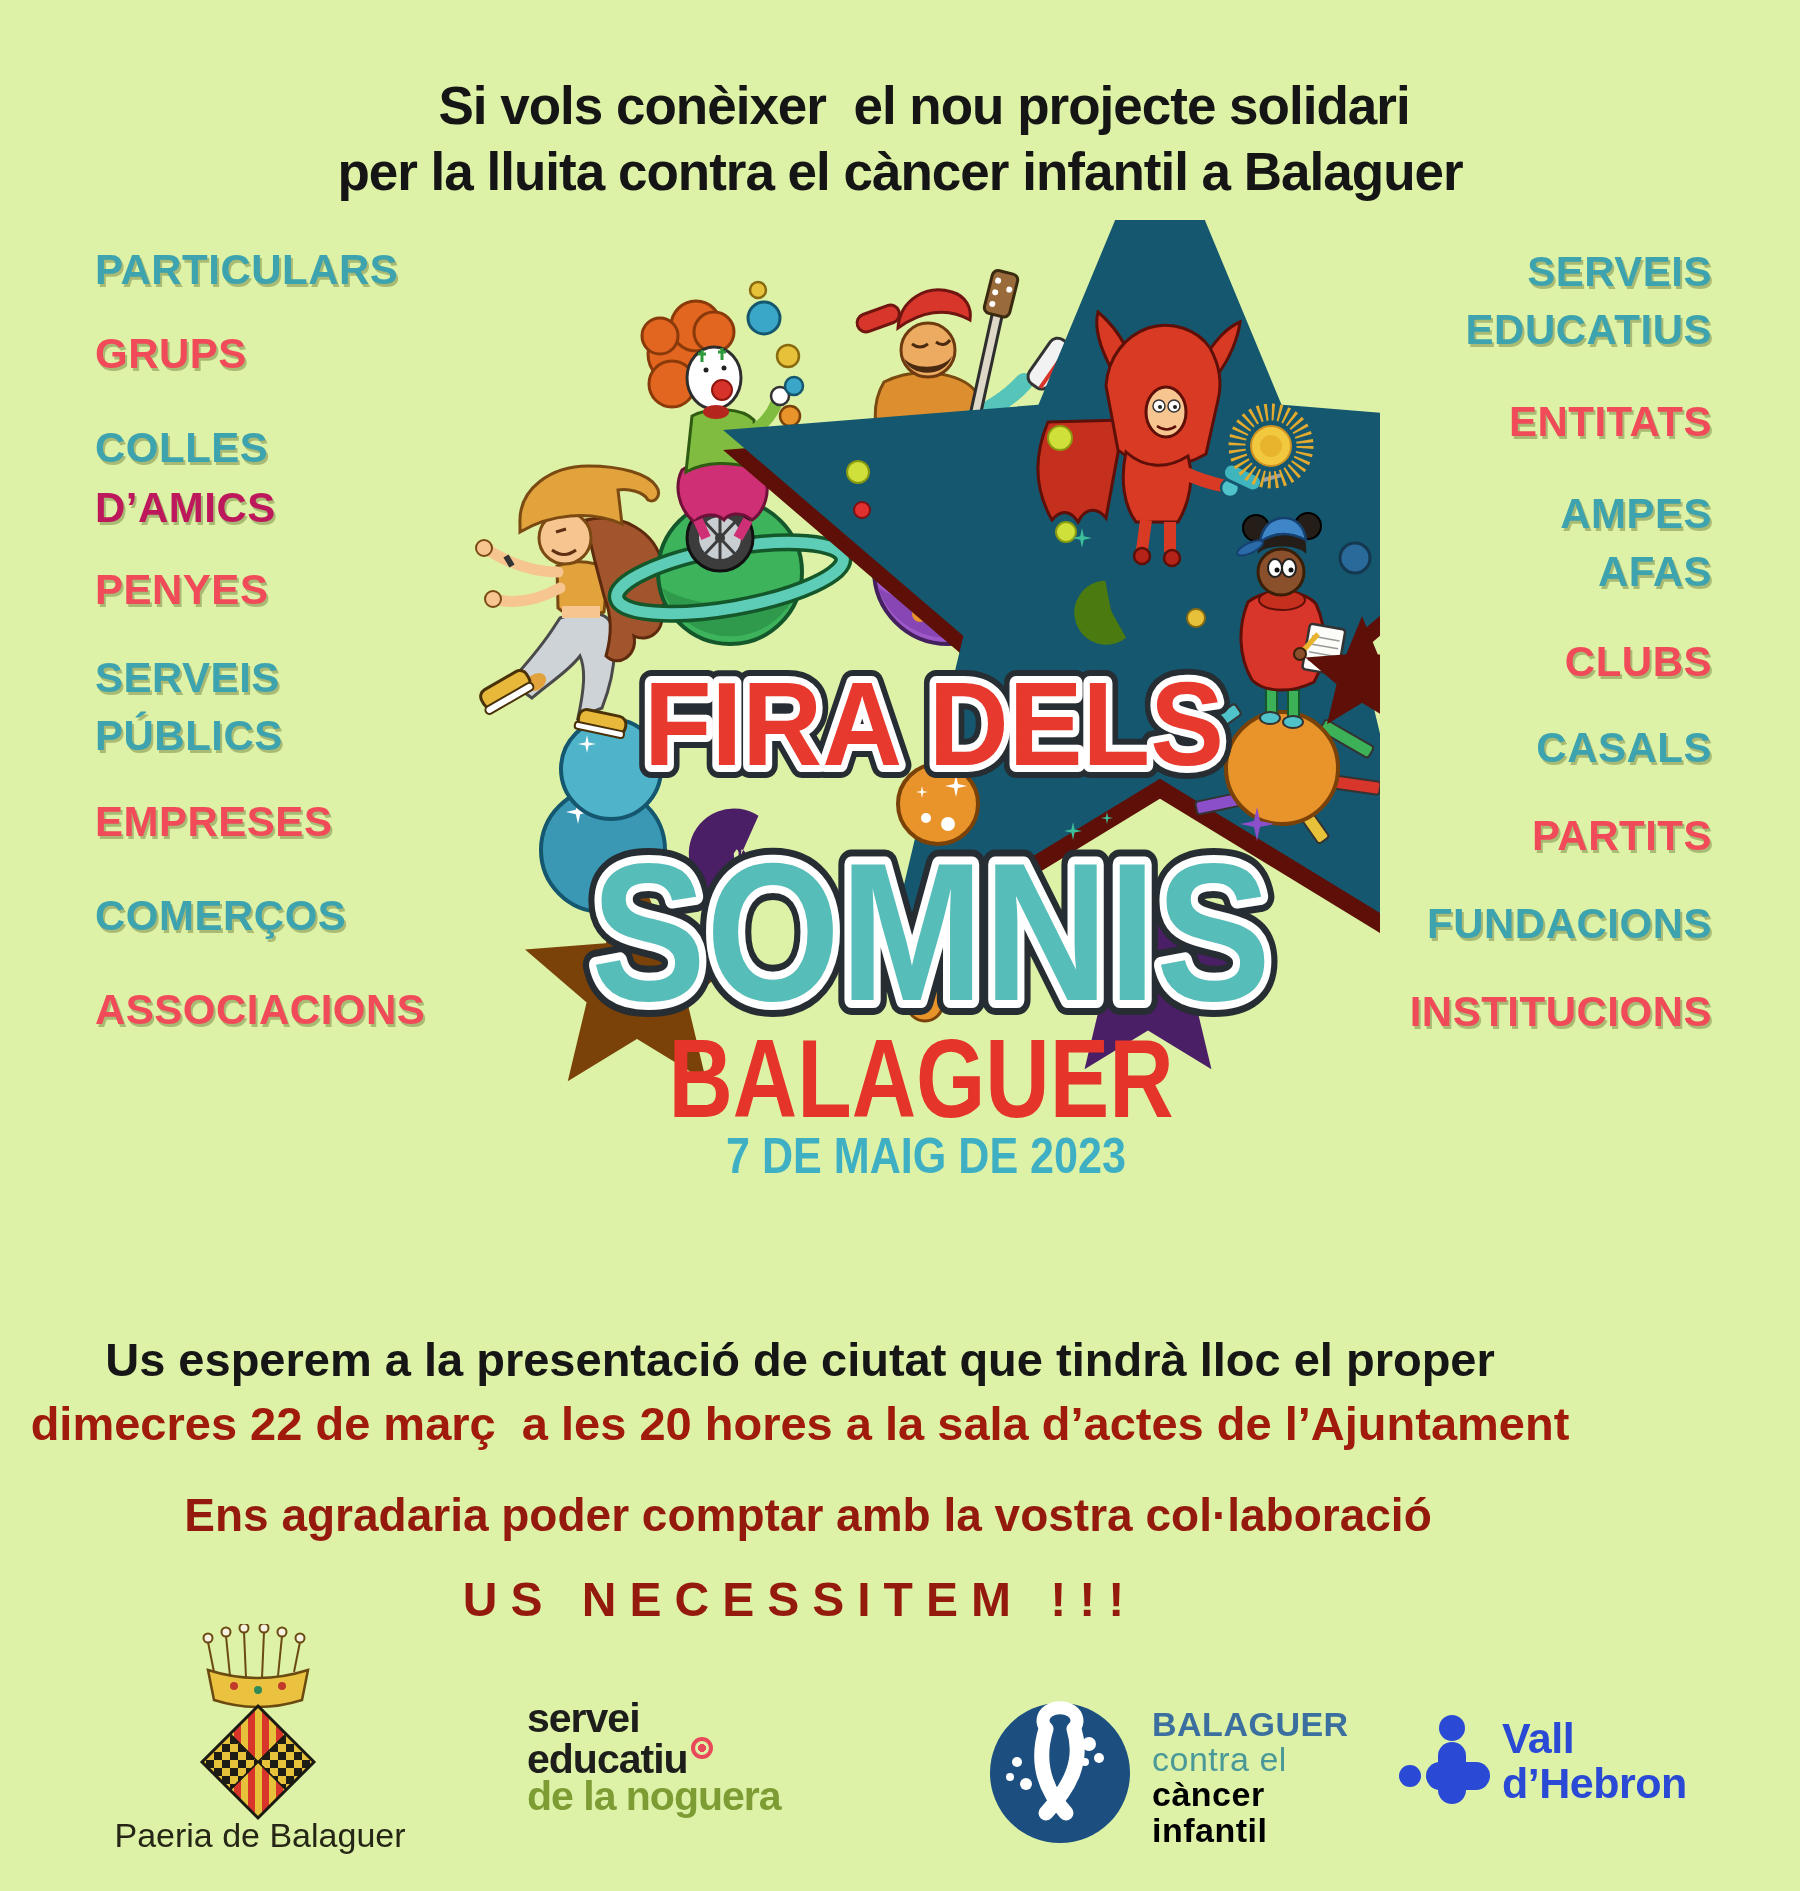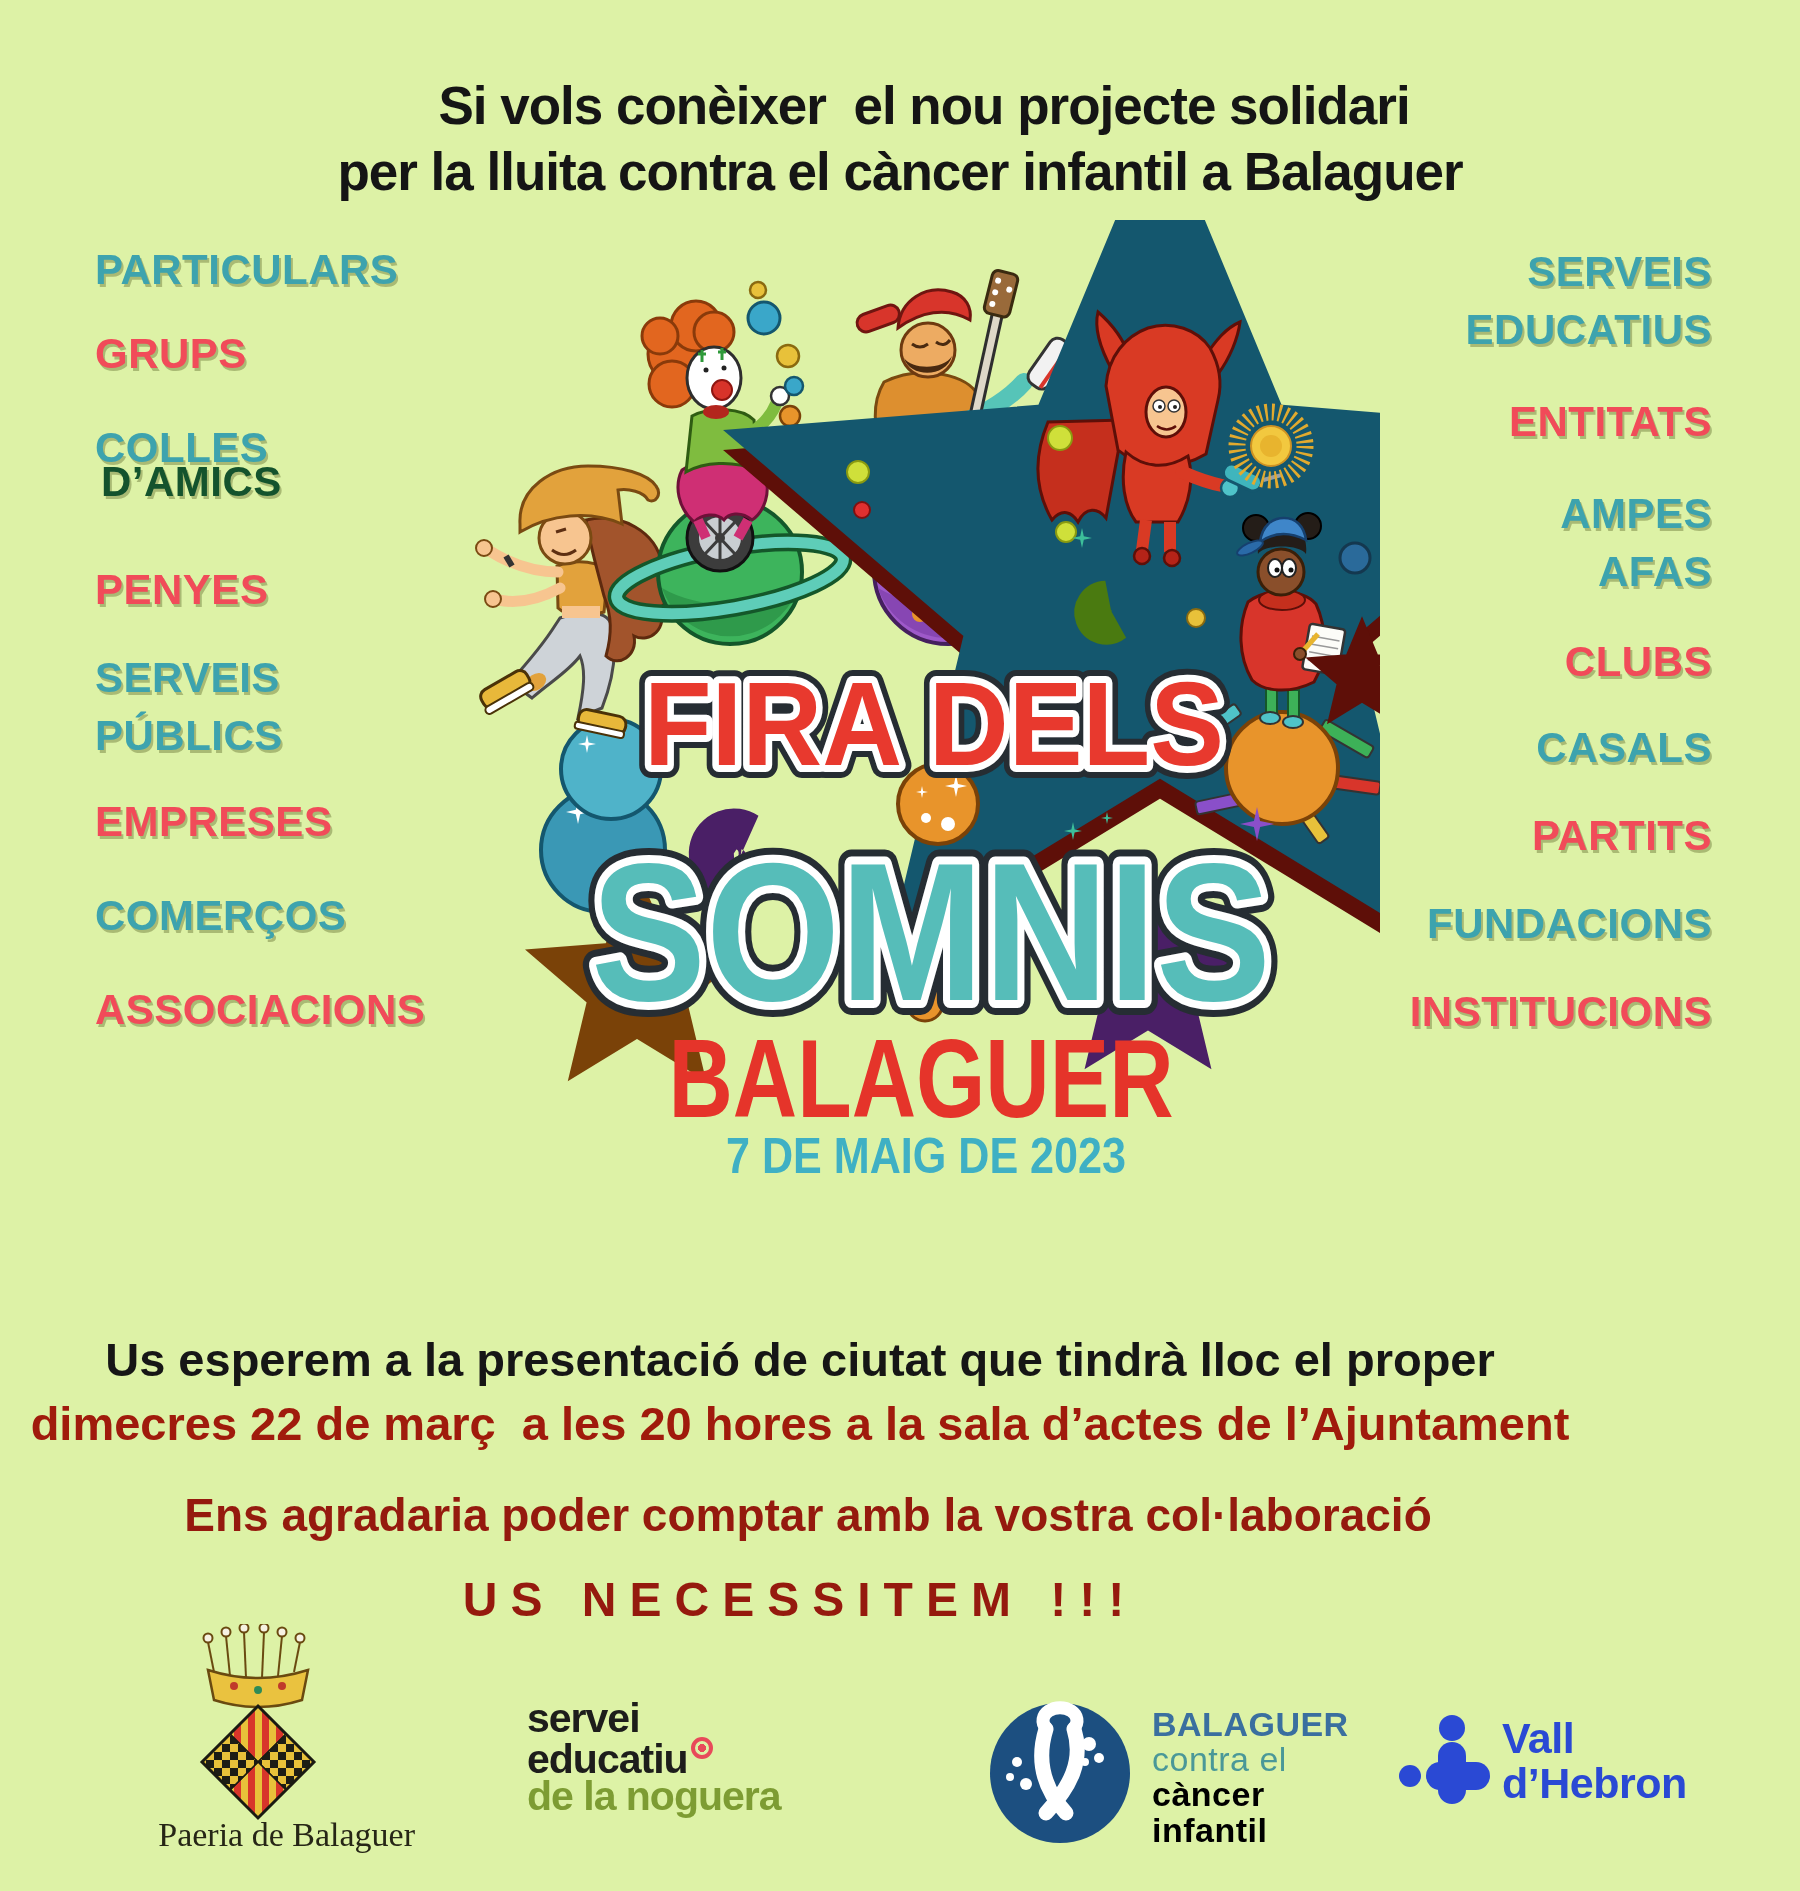--- a/index.html
+++ b/index.html
@@ -13,22 +13,22 @@
   .li.left{left:95px;}
   .li.right{right:88px;text-align:right;}
   .ft{position:absolute;left:0;width:1600px;text-align:center;font-weight:bold;white-space:pre-wrap;}
   .ft1{top:1332px;font-size:47px;color:#161616;}
   .ft2{top:1396px;font-size:47px;}
   .ft3{top:1488px;font-size:46px;}
   .ft4{top:1572px;font-size:48px;letter-spacing:13px;}
   svg text{font-family:"Liberation Sans",sans-serif;font-weight:bold;}
   .t-out{stroke:#262d33;paint-order:stroke;stroke-linejoin:round;fill:#262d33;}
   .t-mid{stroke:#ffffff;paint-order:stroke;stroke-linejoin:round;fill:#ffffff;}
-  .paeria-cap{position:absolute;left:105px;top:1816px;width:310px;text-align:right;
-              font-family:Liberation Serif, serif;font-size:34px;color:#262616;}
+  .paeria-cap{position:absolute;left:105px;top:1816px;width:310px;text-align:center;
+              font-family:Liberation Sans, sans-serif;font-size:34px;color:#262616;}
   .servei{position:absolute;left:527px;top:1700px;font-weight:bold;font-size:41px;
           line-height:37px;color:#1d1d1b;letter-spacing:-1px;}
   .servei .grn{color:#7d9c33;}
   .servei .ring{display:inline-block;width:14px;height:14px;border:4px solid #e84a5a;border-radius:50%;
                 vertical-align:14px;margin-left:3px;background:radial-gradient(#e84a5a 0 4px,transparent 4px);}
   .cancer-txt{position:absolute;left:1152px;top:1706px;font-weight:bold;letter-spacing:.5px;}
   .cancer-l1{font-size:34px;line-height:37px;color:#3a6f9f;}
   .cancer-l2{font-size:34px;line-height:33px;color:#4a9898;font-weight:normal;}
   .cancer-l3{font-size:34px;line-height:36px;color:#000000;}
   .vall-txt{position:absolute;left:1502px;top:1716px;font-weight:bold;font-size:43px;line-height:45px;
@@ -38,21 +38,21 @@
 <body>
 
 <div class="poster">
 
   <div class="hdr" style="top: 74px; color: rgb(21, 21, 21); fill: rgb(21, 21, 21); padding-left: 24px;">Si vols conèixer  el nou projecte solidari</div>
   <div class="hdr" style="top: 140px; color: rgb(21, 21, 21); fill: rgb(21, 21, 21);">per la lluita contra el càncer infantil a Balaguer</div>
 
   <div class="li left" style="top: 246px; color: rgb(61, 163, 174); fill: rgb(61, 163, 174);">PARTICULARS</div>
   <div class="li left" style="top: 330px; color: rgb(241, 75, 89); fill: rgb(241, 75, 89);">GRUPS</div>
   <div class="li left" style="top: 424px; color: rgb(61, 163, 174); fill: rgb(61, 163, 174);">COLLES</div>
-  <div class="li left" style="top: 458px; color: #14532d; fill: rgb(61, 163, 174); margin-left: 6px;">D’AMICS</div>
+  <div class="li left" style="top: 484px; color: #be185d; fill: rgb(61, 163, 174);">D’AMICS</div>
   <div class="li left" style="top: 566px; color: rgb(241, 75, 89); fill: rgb(241, 75, 89);">PENYES</div>
   <div class="li left" style="top: 654px; color: rgb(61, 163, 174); fill: rgb(61, 163, 174);">SERVEIS</div>
   <div class="li left" style="top: 712px; color: rgb(61, 163, 174); fill: rgb(61, 163, 174);">PÚBLICS</div>
   <div class="li left" style="top: 798px; color: rgb(241, 75, 89); fill: rgb(241, 75, 89);">EMPRESES</div>
   <div class="li left" style="top: 892px; color: rgb(61, 163, 174); fill: rgb(61, 163, 174);">COMERÇOS</div>
   <div class="li left" style="top: 986px; color: rgb(241, 75, 89); fill: rgb(241, 75, 89);">ASSOCIACIONS</div>
 
   <div class="li right" style="top: 248px; color: rgb(61, 163, 174); fill: rgb(61, 163, 174);">SERVEIS</div>
   <div class="li right" style="top: 306px; color: rgb(61, 163, 174); fill: rgb(61, 163, 174);">EDUCATIUS</div>
   <div class="li right" style="top: 398px; color: rgb(241, 75, 89); fill: rgb(241, 75, 89);">ENTITATS</div>

